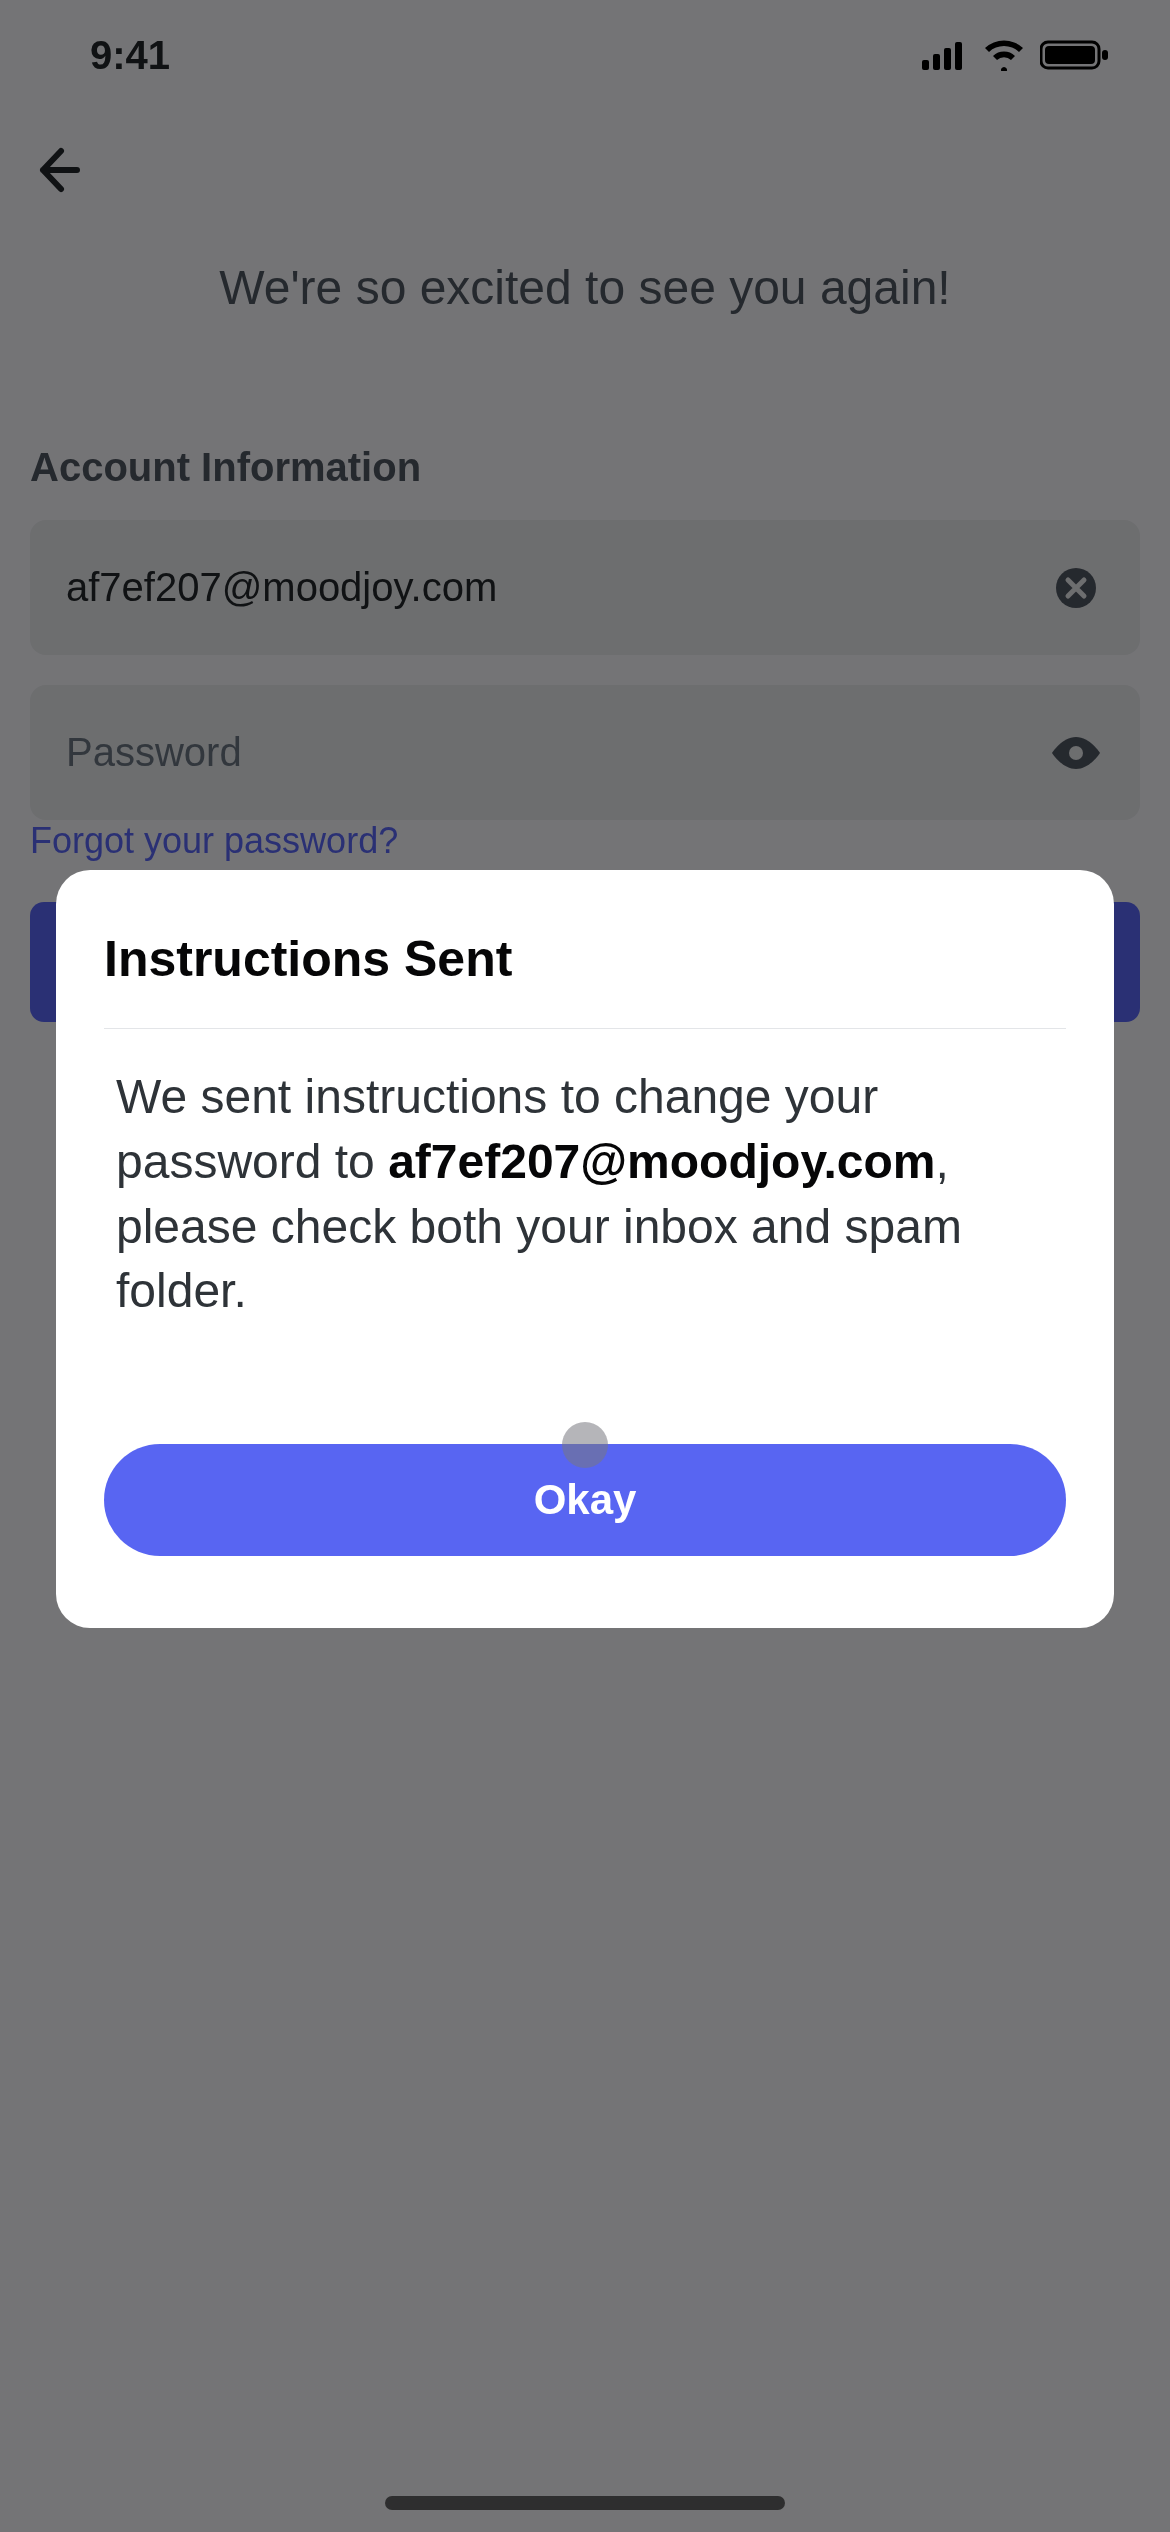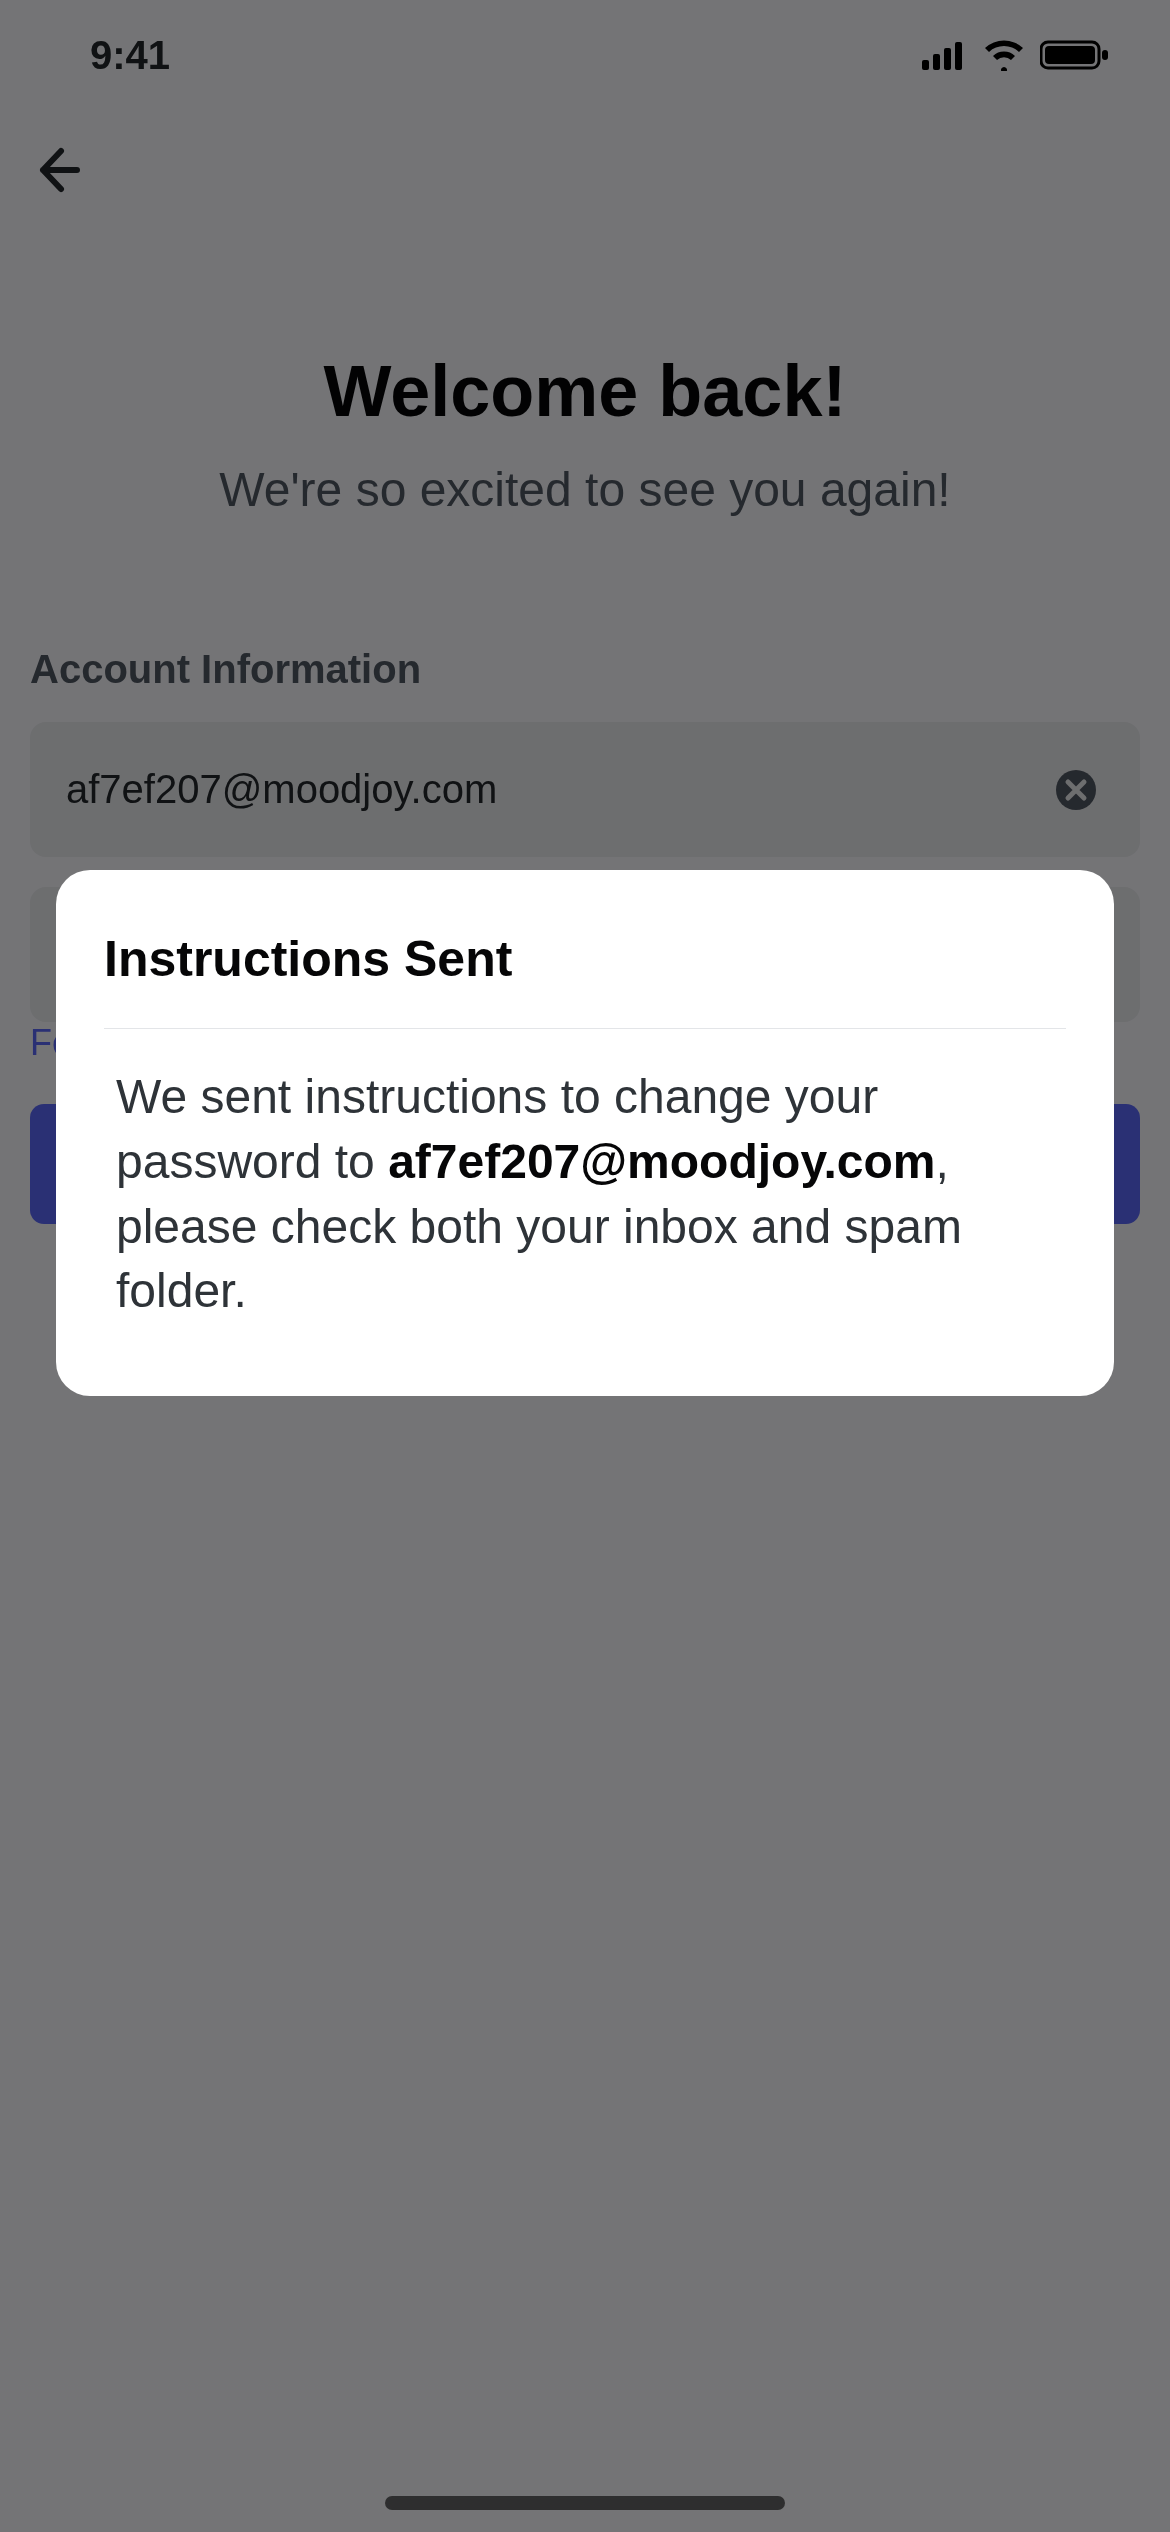--- a/index.html
+++ b/index.html
@@ -202,21 +202,20 @@
 
 <div class="nav-bar">
   <button class="icon-btn" aria-label="Back">
     <svg width="50" height="50" viewBox="0 0 50 50">
       <path d="M28 6 L10 25 L28 44 M10 25 H44" stroke="#23272a" stroke-width="6" fill="none" stroke-linecap="round" stroke-linejoin="round"></path>
     </svg>
   </button>
 </div>
 
 <div class="content">
-  <h1 class="title">Welcome back!</h1>
   <p class="subtitle">We're so excited to see you again!</p>
 
   <div class="section-label">Account Information</div>
 
   <div class="input-row">
     <input class="text-input" type="text" value="af7ef207@moodjoy.com" style="">
     <button class="icon-btn" aria-label="Clear">
       <svg width="44" height="44" viewBox="0 0 44 44">
         <circle cx="22" cy="22" r="20" fill="#4f5660"></circle>
         <path d="M14 14 L30 30 M30 14 L14 30" stroke="#e3e5e8" stroke-width="5" stroke-linecap="round"></path>
@@ -240,15 +239,19 @@
 </div>
 
 <div class="overlay"></div>
 
 <div class="modal">
   <div class="modal-title">Instructions Sent</div>
   <div class="modal-divider"></div>
   <p class="modal-body">
     <span>We sent instructions to change your password to </span><span class="email-strong">af7ef207@moodjoy.com</span><span>, please check both your inbox and spam folder.</span>
   </p>
+  <button class="modal-btn">
+    <span>Okay</span>
+    <span class="touch-dot"></span>
+  </button>
 </div>
 
 <div class="home-indicator"></div>
 
 </body></html>

